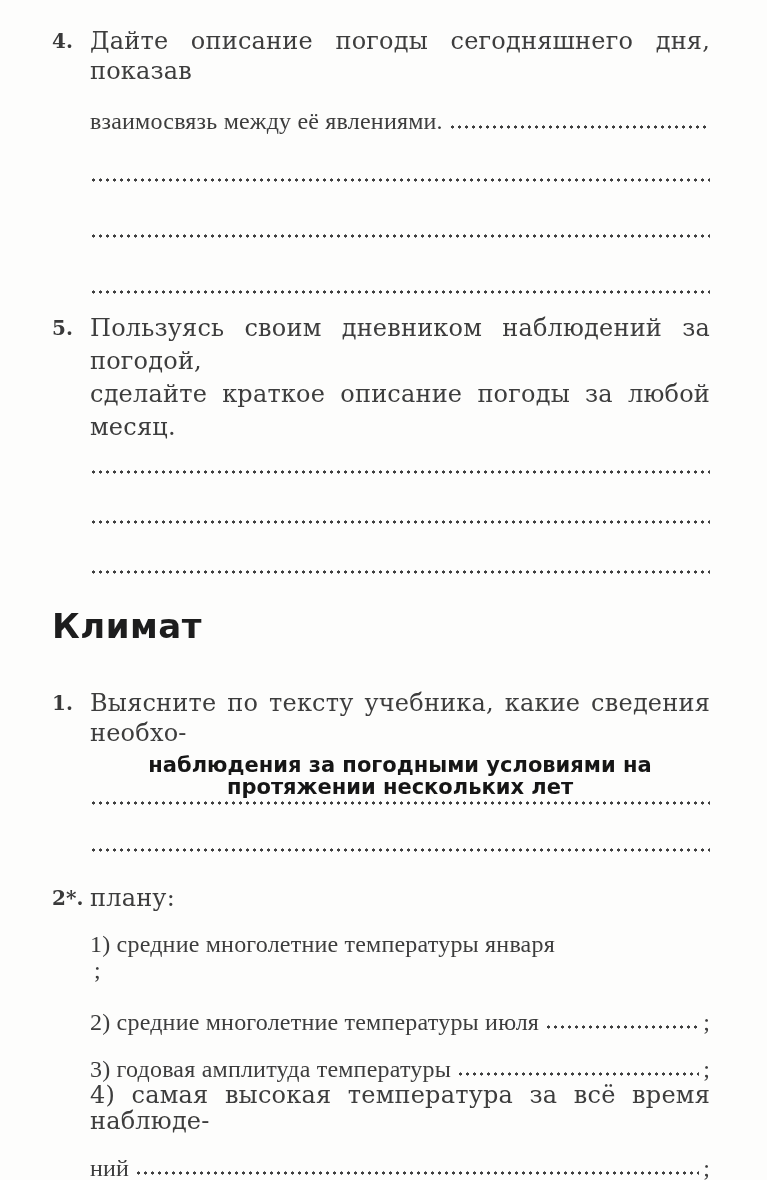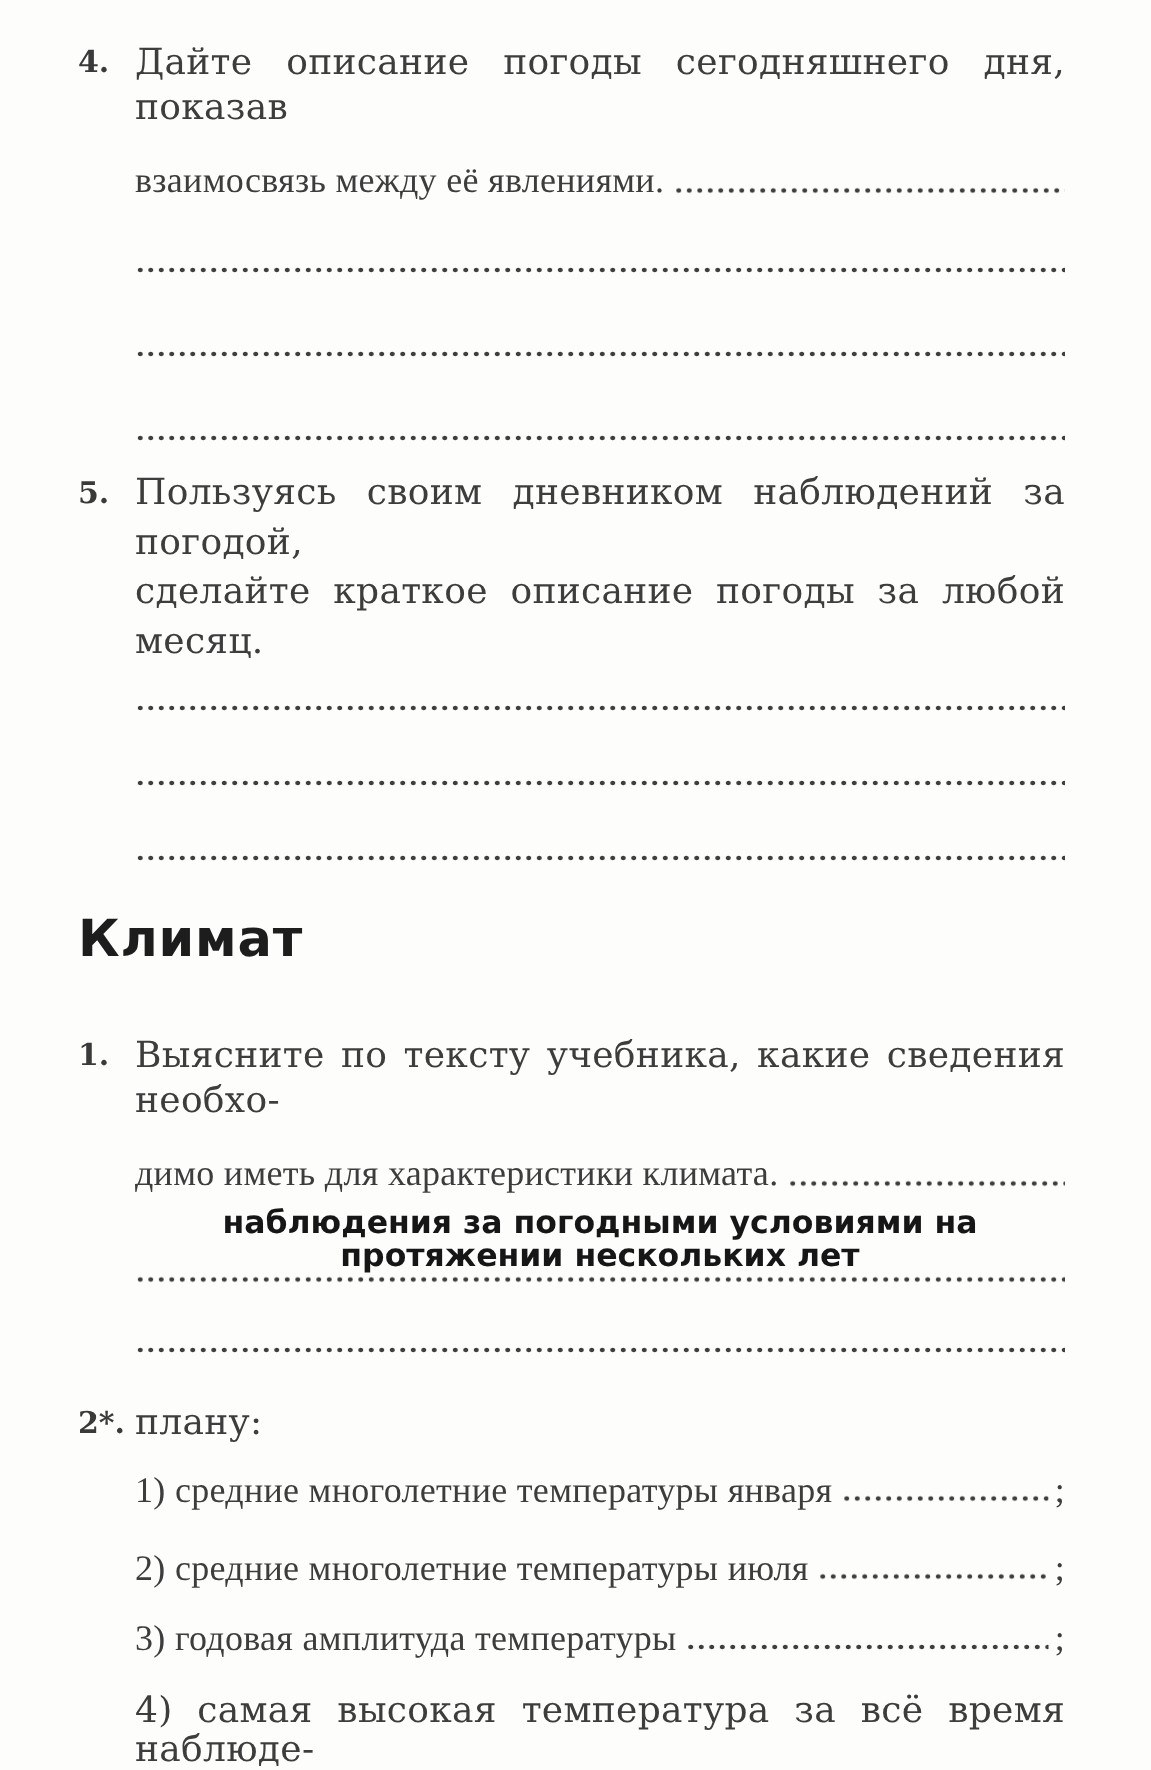--- a/index.html
+++ b/index.html
@@ -76,54 +76,50 @@
       <div class="dotline dots" style="margin-top:38px;"></div>
     </div>
   </div>
 
   <div class="section-title" style="margin-top:28px;">Климат</div>
 
   <div class="task" style="margin-top:40px;">
     <div class="num">1.</div>
     <div class="task-body">
       <div class="tline just">Выясните по тексту учебника, какие сведения необхо-</div>
-      <div class="tline flexline" style="margin-top:20px;">
-        <span class="txt">димо иметь для характеристики климата.</span>
-        <span class="dotfill dots"></span>
-      </div>
       <div class="answer" style="margin-top:6px;">наблюдения за погодными условиями на протяжении нескольких лет</div>
       <div class="dotline-thin dots"></div>
       <div class="dotline dots" style="margin-top:36px;"></div>
     </div>
   </div>
 
   <div class="task" style="margin-top:28px;">
     <div class="num lh33">2*.</div>
     <div class="task-body">
       <div class="tline lh33">плану:</div>
 
-      <div class="tline lh26 flexline" style="margin-top:16px;">
+      <div class="tline lh26 flexline" style="margin-top:16px;flex-direction:column;">
         <span class="txt">1) средние многолетние температуры января</span>
         <span class="dotfill dots"></span>
         <span class="txt semi">;</span>
       </div>
 
       <div class="tline lh26 flexline" style="margin-top:26px;text-align:center;">
         <span class="txt">2) средние многолетние температуры июля</span>
         <span class="dotfill dots"></span>
         <span class="txt semi">;</span>
       </div>
 
       <div class="tline lh26 flexline" style="margin-top:21px;text-align:right;">
         <span class="txt">3) годовая амплитуда температуры</span>
         <span class="dotfill dots"></span>
         <span class="txt semi">;</span>
       </div>
 
-      <div class="tline lh26 just" style="margin-top:21px;">4) самая высокая температура за всё время наблюде-</div>
+      <div class="tline lh26 just" style="">4) самая высокая температура за всё время наблюде-</div>
       <div class="tline lh26 flexline" style="margin-top:21px;">
         <span class="txt">ний</span>
         <span class="dotfill dots"></span>
         <span class="txt semi">;</span>
       </div>
     </div>
   </div>
 
   <div class="page-number" style="margin-top:16px;">87</div>
 

